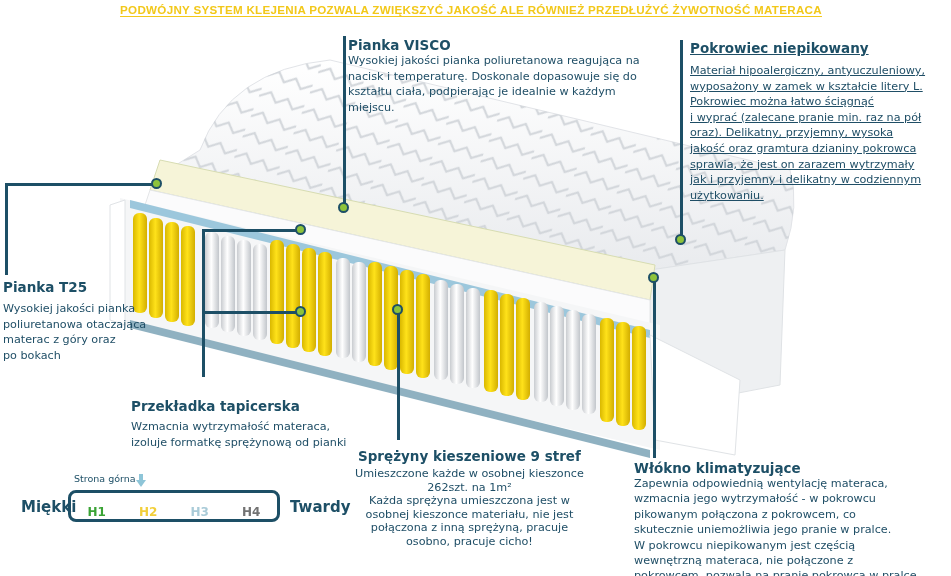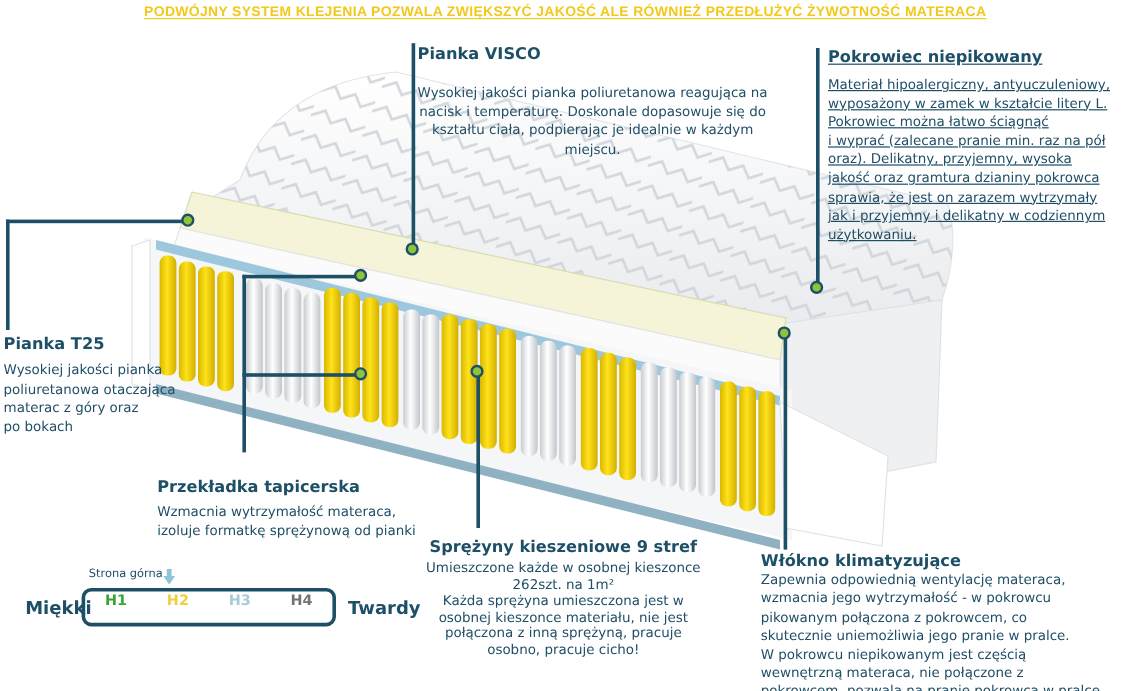--- a/index.html
+++ b/index.html
@@ -15,21 +15,21 @@
   .desc .line { display:block; white-space:nowrap; }
   .dot { position:absolute; width:7px; height:7px; border-radius:50%;
          background:#8ec33b; border:2.5px solid #1d4f66; }
   .hline, .vline { position:absolute; background:#1d4f66; }
   .hline { height:2.5px; } .vline { width:2.5px; }
   
   .matt { position:absolute; left:0; top:0; width:951px; height:576px; }
   
   .scale-box { position:absolute; left:68px; top:490px; width:212px; height:32px;
                border:3px solid #1d4f66; border-radius:8px; box-sizing:border-box;
-               display:flex; align-items:flex-start; justify-content:space-around; }
+               display:flex; align-items:flex-end; justify-content:space-around; }
   .hlabel { font-weight:bold; font-size:12px; }
   .side { position:absolute; top:498px; font-size:15px; font-weight:bold; color:#1d4f66; }
   .top-label { position:absolute; left:74px; top:473px; font-size:9.5px; color:#1d4f66; }
 </style>
 </head>
 <body>
 
 <div class="headline">PODWÓJNY SYSTEM KLEJENIA POZWALA ZWIĘKSZYĆ JAKOŚĆ ALE RÓWNIEŻ PRZEDŁUŻYĆ ŻYWOTNOŚĆ MATERACA</div>
 
 <svg class="matt" viewBox="0 0 951 576">
@@ -140,21 +140,21 @@
 <div class="dot" style="left:295px;top:306px;"></div>
 
 <div class="vline" style="left:397px;top:310px;height:130px;"></div>
 <div class="dot" style="left:392px;top:304px;"></div>
 
 <div class="vline" style="left:653px;top:278px;height:180px;"></div>
 <div class="dot" style="left:648px;top:272px;"></div>
 
 <div class="block" style="left:348px;top:37px;">
   <div class="title">Pianka VISCO</div>
-  <div class="desc" style="margin-top:17px;text-align:center;">
+  <div class="desc" style="margin-top:0;">
     <span class="line">Wysokiej jakości pianka poliuretanowa reagująca na</span>
     <span class="line">nacisk i temperaturę. Doskonale dopasowuje się do</span>
     <span class="line">kształtu ciała, podpierając je idealnie w każdym</span>
     <span class="line">miejscu.</span>
   </div>
 </div>
 
 <div class="block" style="left:690px;top:40px;text-decoration:underline;">
   <div class="title">Pokrowiec niepikowany</div>
   <div class="desc" style="margin-top:7px;">

